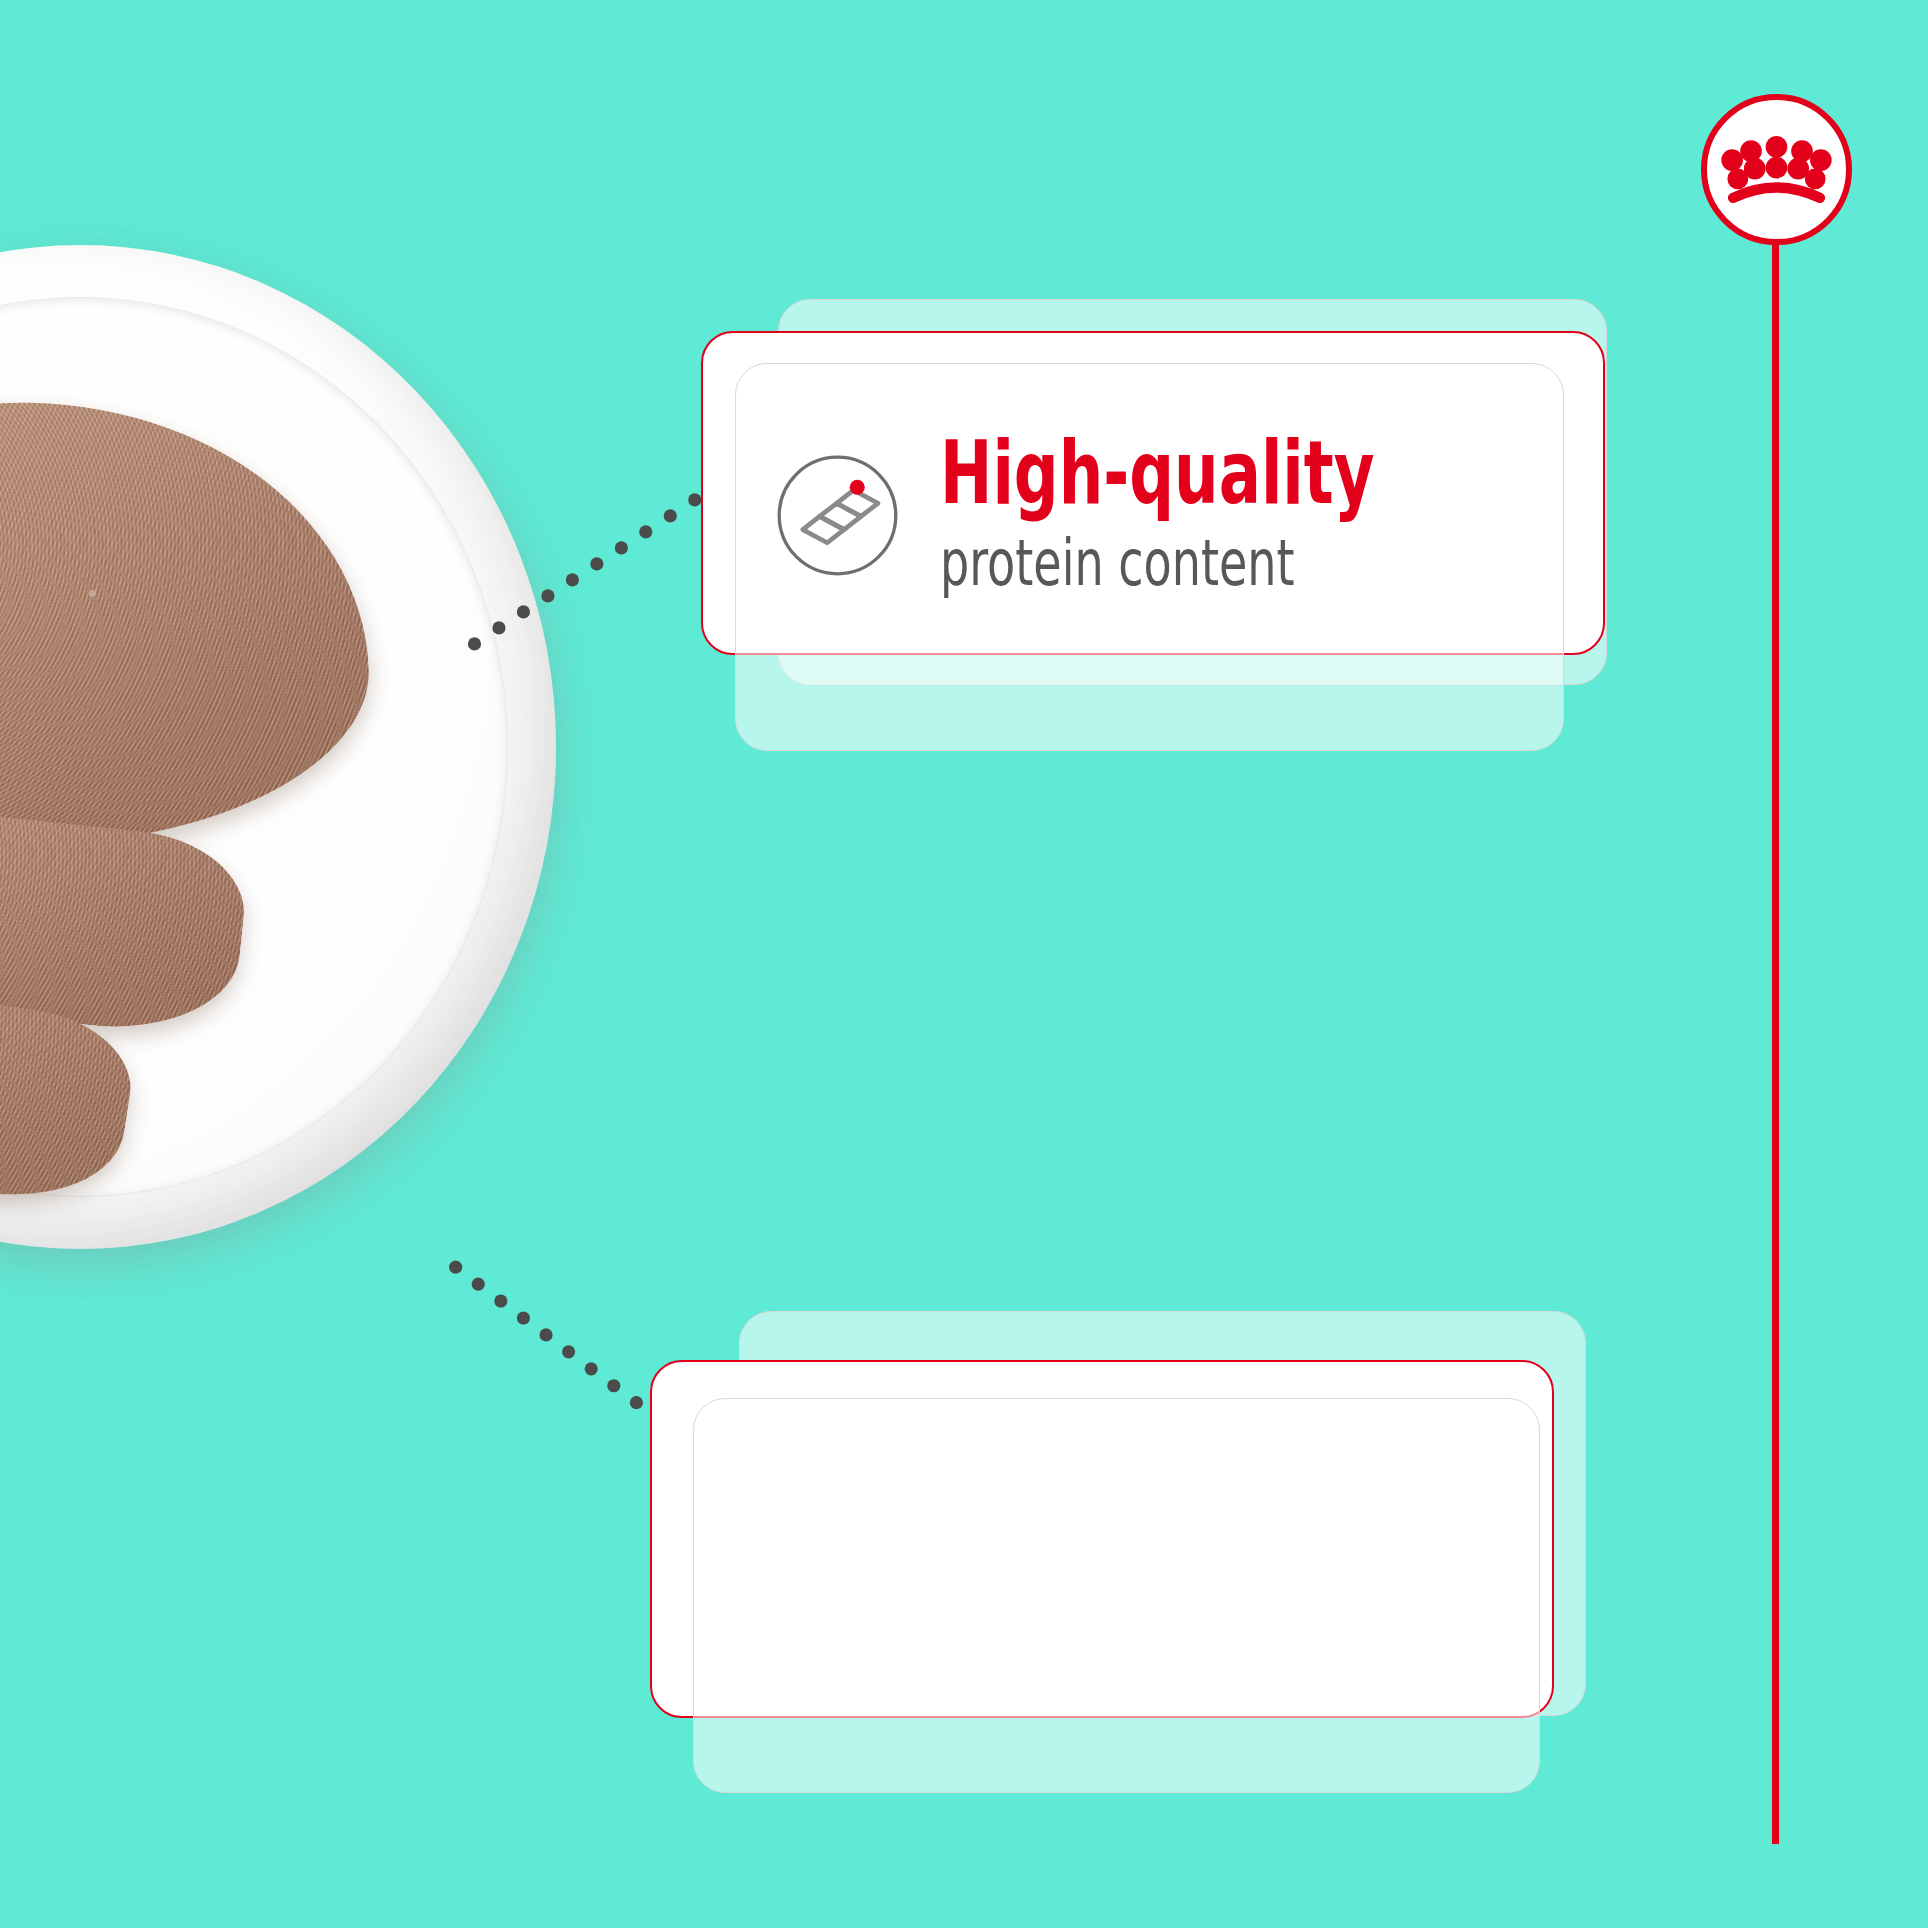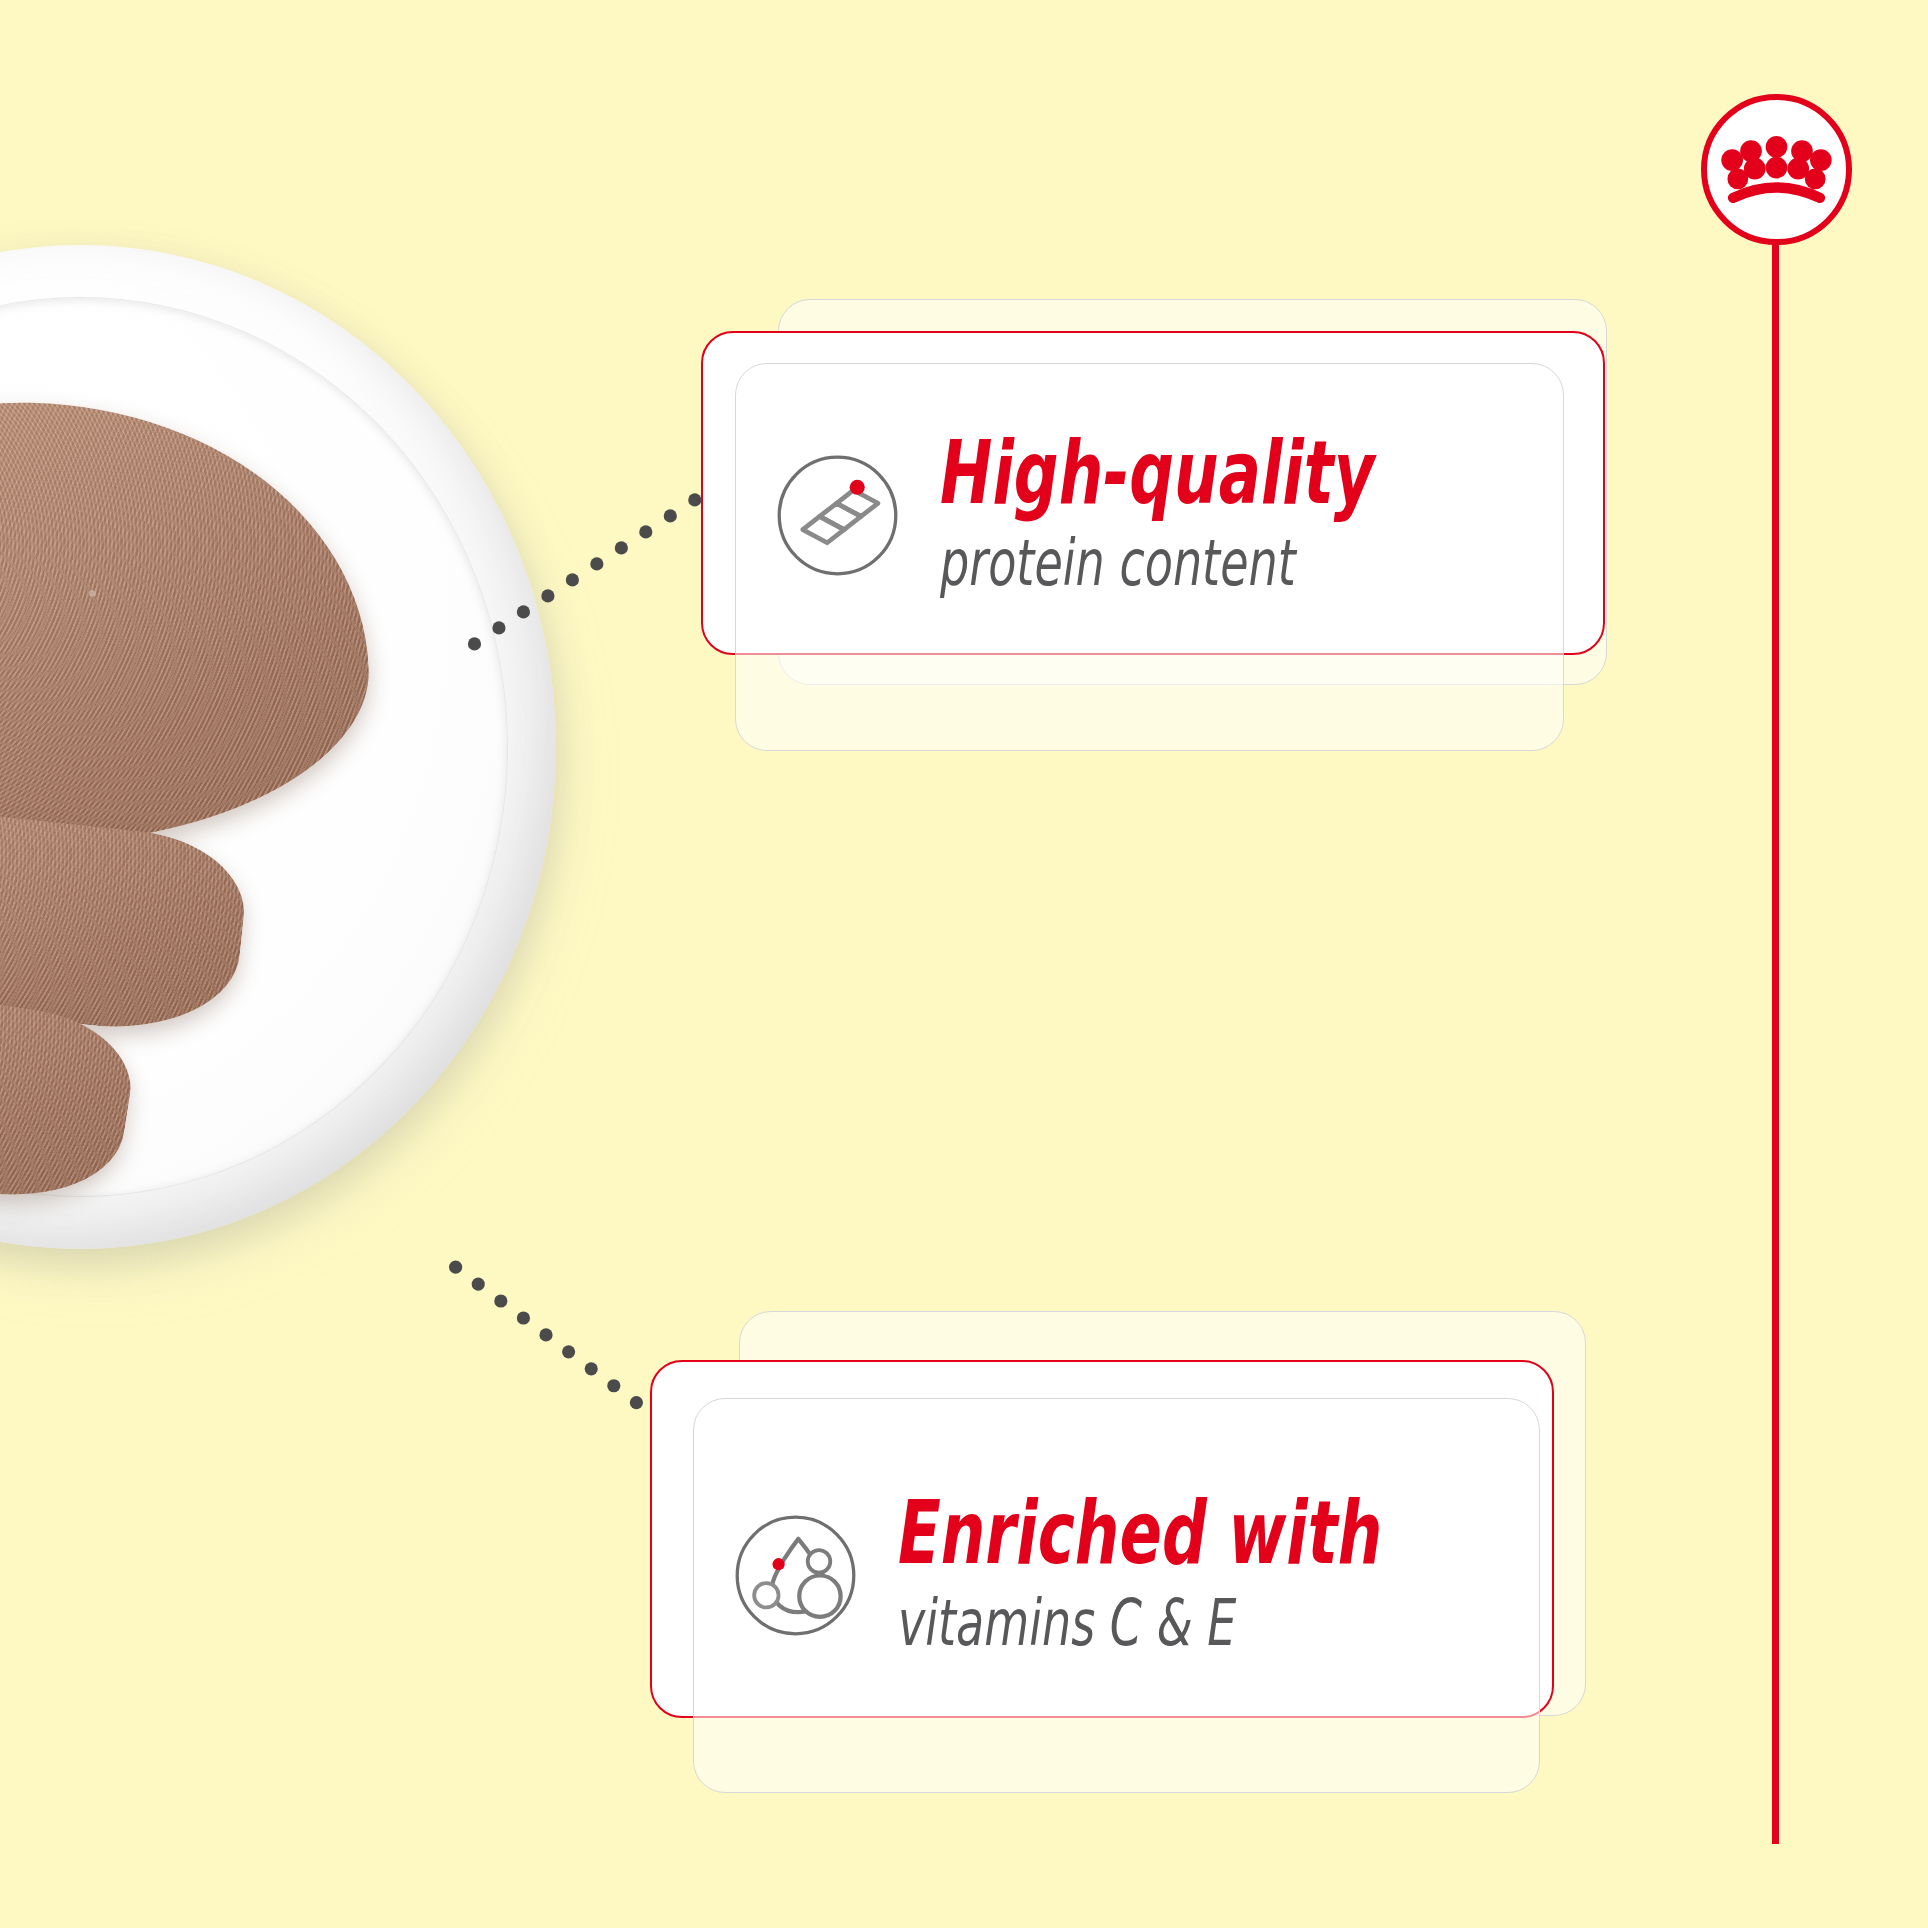--- a/index.html
+++ b/index.html
@@ -3,21 +3,21 @@
 <meta charset="utf-8">
 <style>
   html,body{margin:0;padding:0;}
   body{
     width:1928px;height:1928px;
     background:#ffffff;
     font-family:"Liberation Sans", sans-serif;
     overflow:hidden;
     position:relative;
   }
-  #stage{position:absolute;inset:0;width:1928px;height:1928px;background:#fef9c3;font-style:italic;}
+  #stage{position:absolute;inset:0;width:1928px;height:1928px;background:#5eead4;}
 
   
   .photo-zone{position:absolute;left:-395px;top:245px;width:1008px;height:1064px;}
   .plate-shadow{
     position:absolute;left:17px;top:34px;width:951px;height:1004px;border-radius:50%;
     background:radial-gradient(ellipse at 48% 46%, rgba(150,150,150,0.30) 0%, rgba(170,170,170,0.20) 58%, rgba(200,200,200,0.05) 76%, rgba(255,255,255,0) 82%);
     filter:blur(24.5px);
   }
   .plate{
     position:absolute;left:0;top:0;width:951px;height:1004px;border-radius:50%;
@@ -197,30 +197,16 @@
         <div class="feature-sub">protein content</div>
       </div>
     </div>
   </div>
 
   <div class="card-group" id="card2">
     <div class="layer gray l-back"></div>
     <div class="layer red  l-red"></div>
     <div class="layer gray l-front"></div>
 
-    <div class="card-content">
-      <svg class="feature-icon" viewBox="0 0 150 150">
-        <circle cx="75" cy="75" r="62" fill="#fff" stroke="#6f6f6f" stroke-width="3.5"></circle>
-        <path d="M78 36 C78 36 108 72 108 88 C108 104 94 114 78 114 C62 114 50 104 50 88 C50 72 78 36 78 36 Z" fill="#fff" stroke="#7c7c7c" stroke-width="4.5" stroke-linejoin="round"></path>
-        <circle cx="100" cy="60" r="12" fill="#fff" stroke="#7c7c7c" stroke-width="4"></circle>
-        <circle cx="101" cy="97" r="22" fill="#fff" stroke="#7c7c7c" stroke-width="4.5"></circle>
-        <circle cx="44" cy="96" r="13" fill="#fff" stroke="#8d8d8d" stroke-width="4"></circle>
-        <circle cx="57" cy="63" r="6.5" fill="#E2001A"></circle>
-      </svg>
-      <div class="feature-text">
-        <div class="feature-title">Enriched with</div>
-        <div class="feature-sub">vitamins C &amp; E</div>
-      </div>
-    </div>
   </div>
 
 </div>
 
 
 </body></html>

